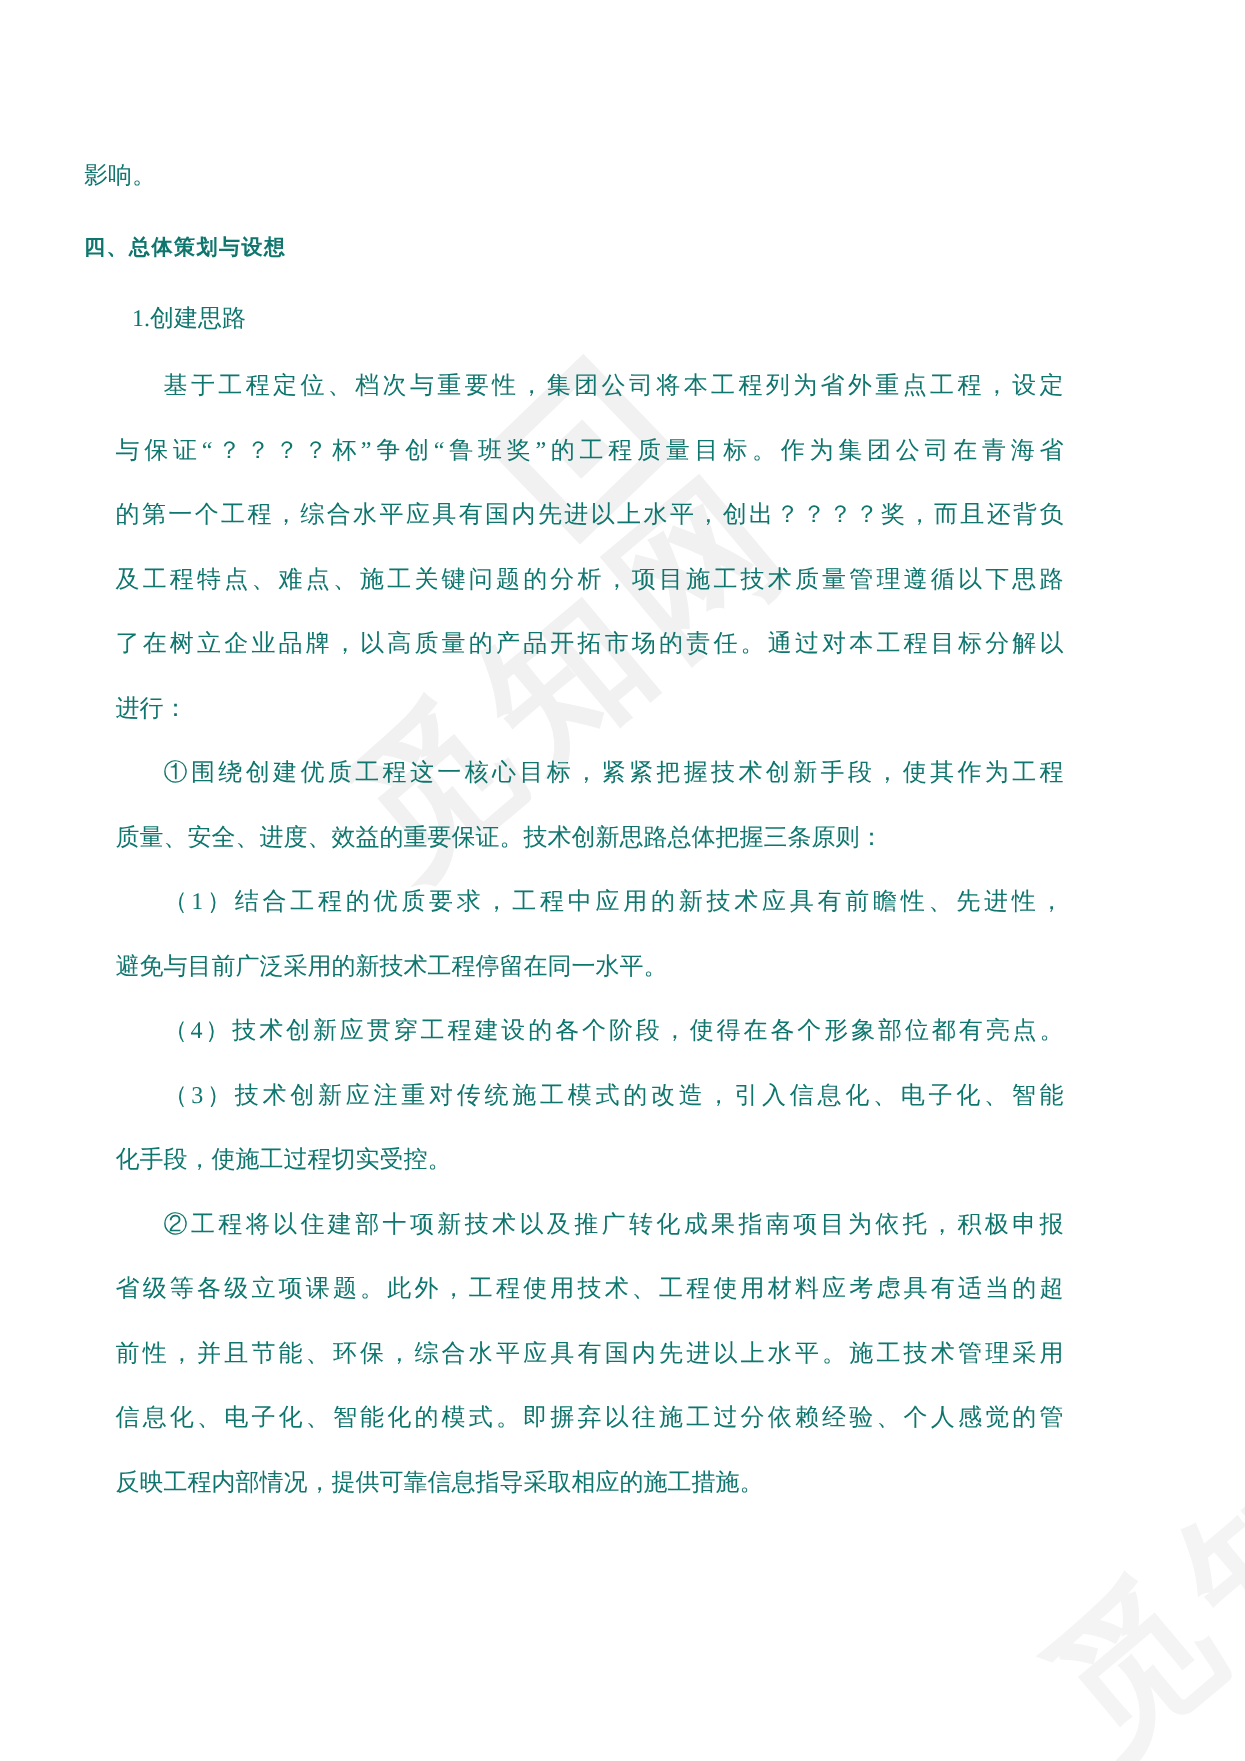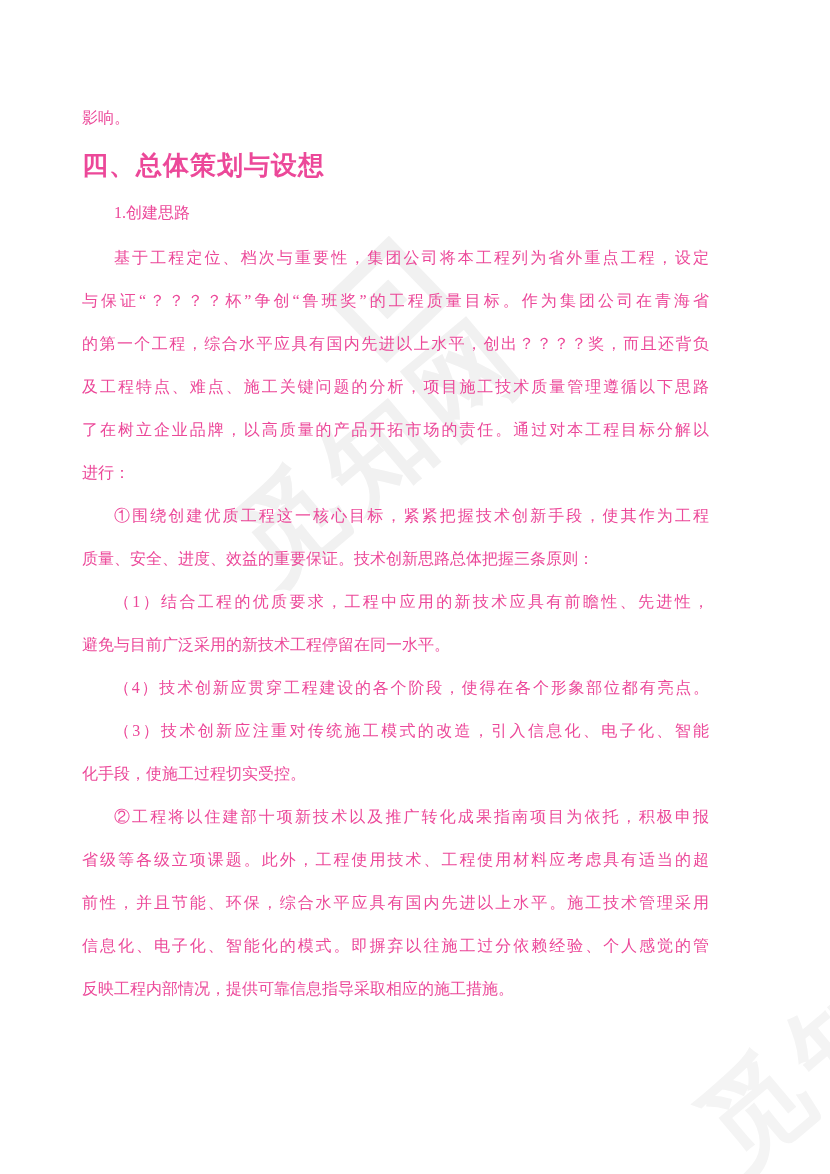--- a/index.html
+++ b/index.html
@@ -61,41 +61,41 @@
     left: 18px;
     top: 18px;
     width: 28px;
     height: 28px;
     background: #f1f1f1;
   }
   
   .content {
     position: relative;
     z-index: 1;
-    padding: 96px 121px 0 82px;
-    color: #ec4899;
+    padding: 96px 121px 0 56px;
+    color: #0f766e;
     font-size: 16px;
   }
   .intro {
     line-height: 43px;
     text-align: left;
   }
   .heading {
     margin: 5px 0 0 0;
-    font-size: 26px;
+    font-size: 14px;
     font-weight: bold;
     line-height: 43px;
     letter-spacing: 1px;
   }
   .subheading {
     margin-top: 4px;
     line-height: 43px;
     text-indent: 2em;
   }
-  .paragraphs { margin-top: 2px; }
+  .paragraphs { margin-top: 2px; margin-left: 21px; }
   .para { margin: 0; }
   .line {
     line-height: 43px;
     text-align: justify;
     text-justify: inter-character;
     text-align-last: left;
     white-space: normal;
   }
   .line.fill { text-align-last: justify; }
   .line.first { text-indent: 2em; }

